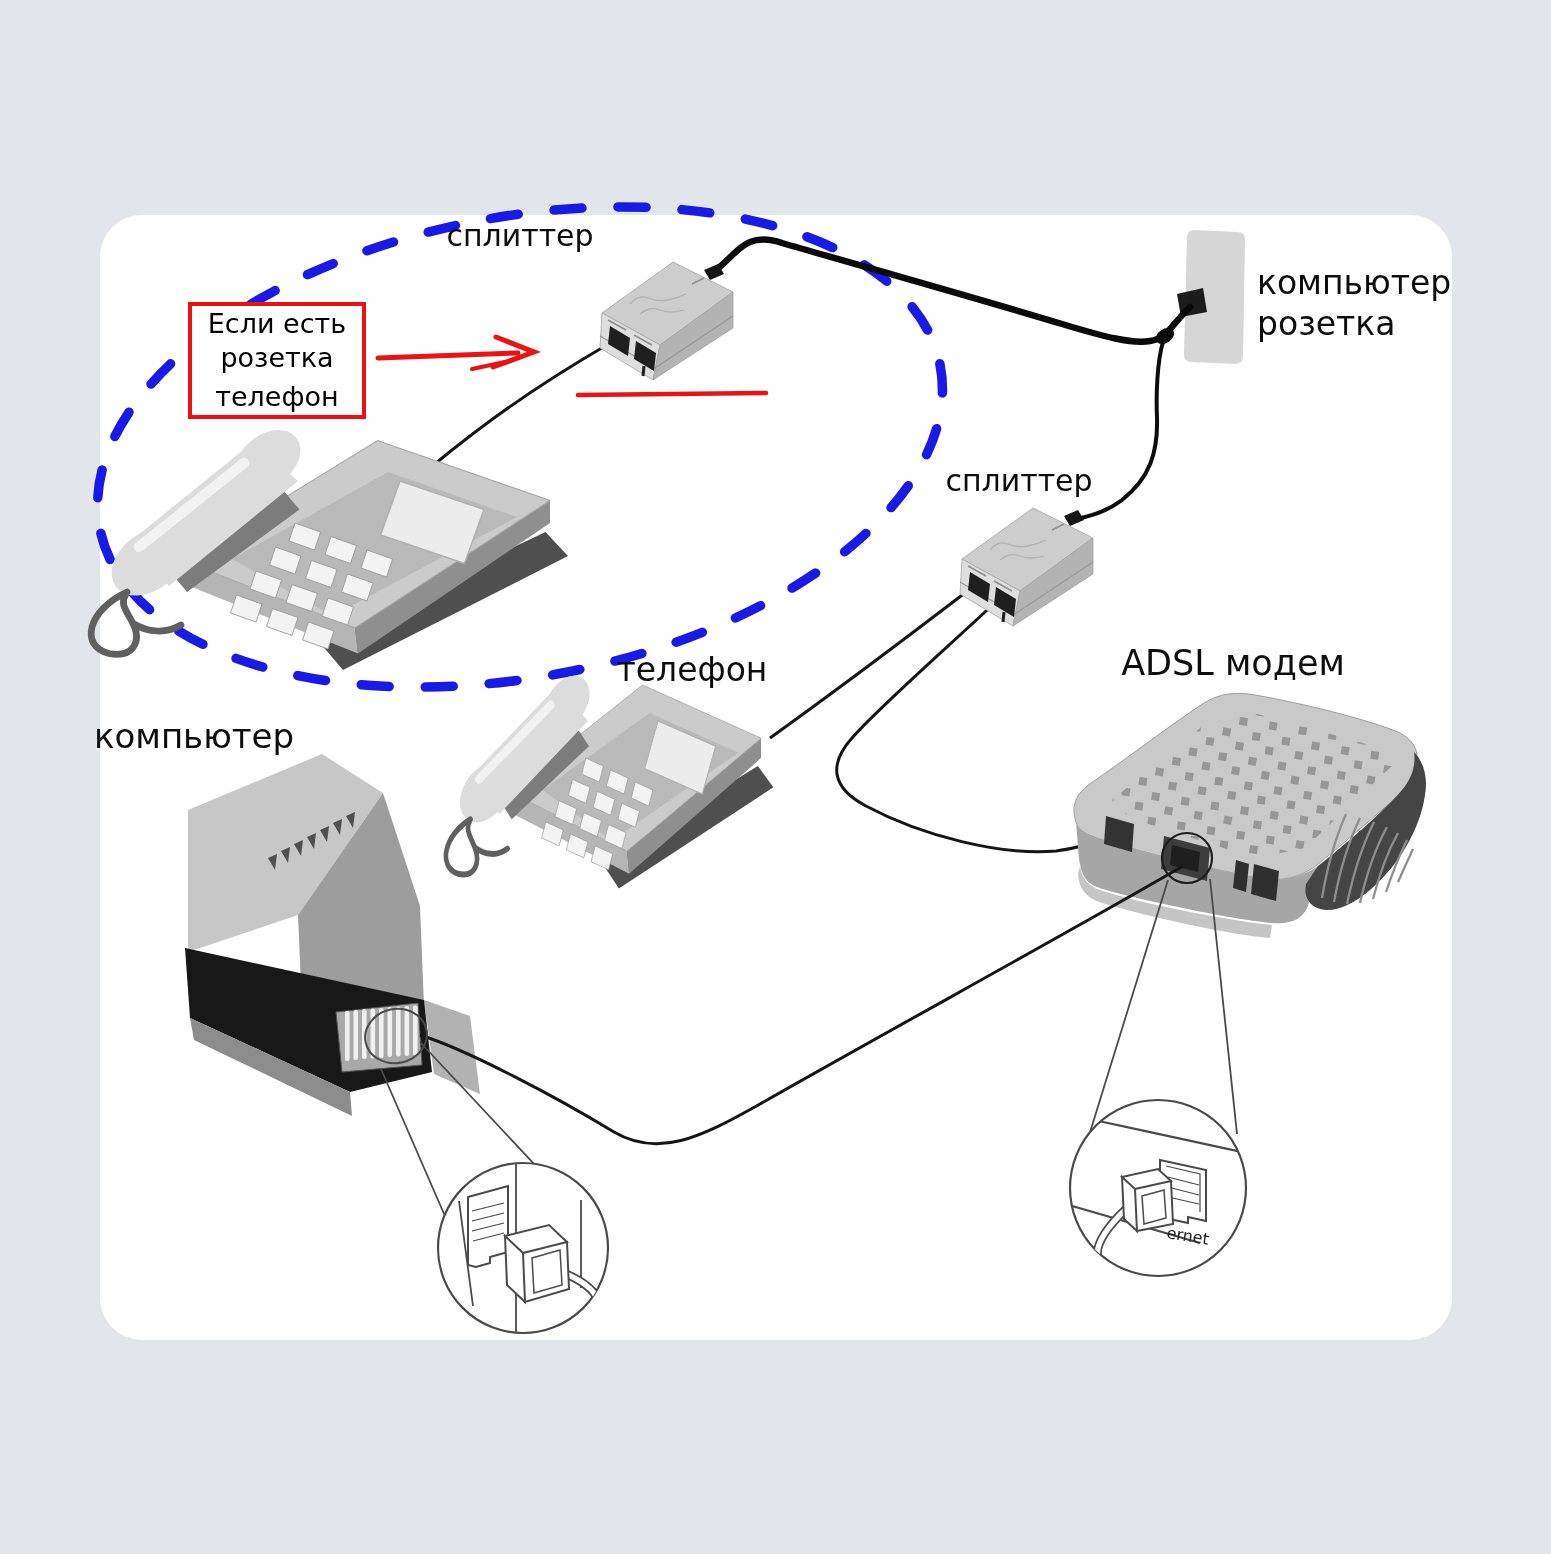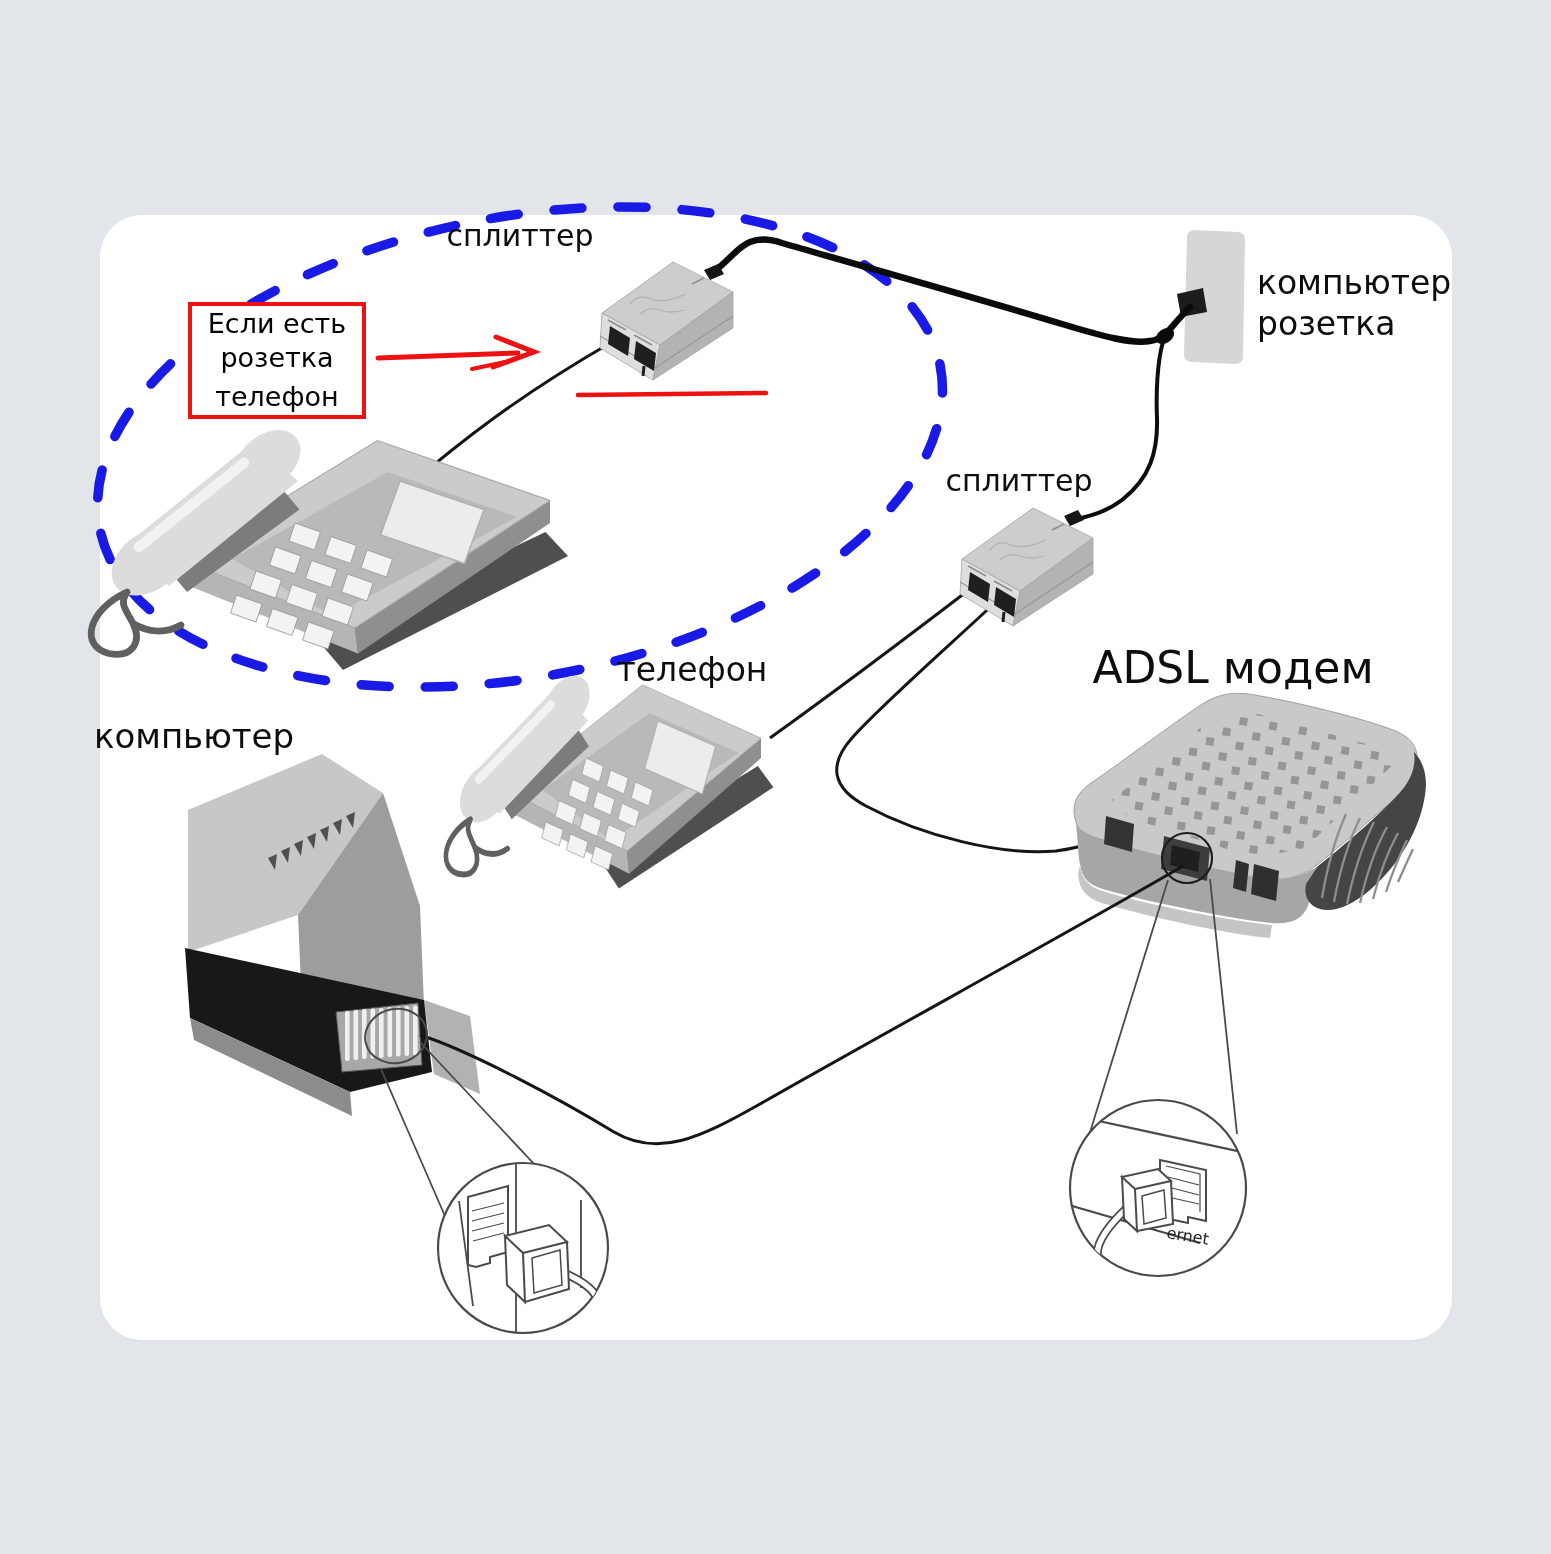--- a/index.html
+++ b/index.html
@@ -21,21 +21,21 @@
   #callout{
     position:absolute;left:188px;top:302px;width:178px;height:117px;
     box-sizing:border-box;border:4px solid #ee1111;background:#ffffff;
     display:flex;flex-direction:column;align-items:center;justify-content:center;
     font-size:27px;color:#000;text-align:center;line-height:34px;
   }
   #callout .l3{margin-top:5px;}
   .f30{font-size:30px;}
   .f33{font-size:33px;}
   .f34{font-size:34px;}
-  .f35{font-size:44px;}
+  .f35{font-size:35px;}
 </style>
 </head>
 <body>
 
 <div id="stage">
   <div id="card"></div>
 
   <svg id="diagram" width="1551" height="1554" viewBox="0 0 1551 1554">
     <defs>
 

